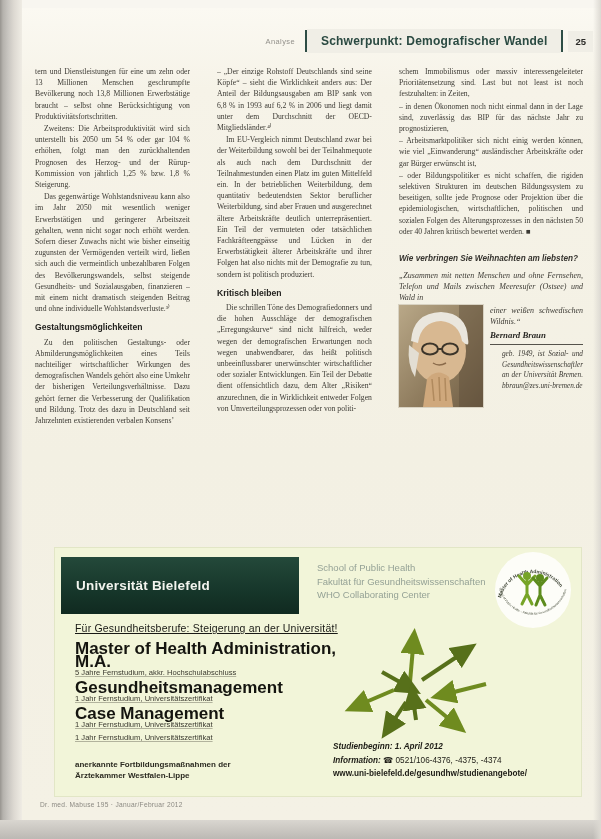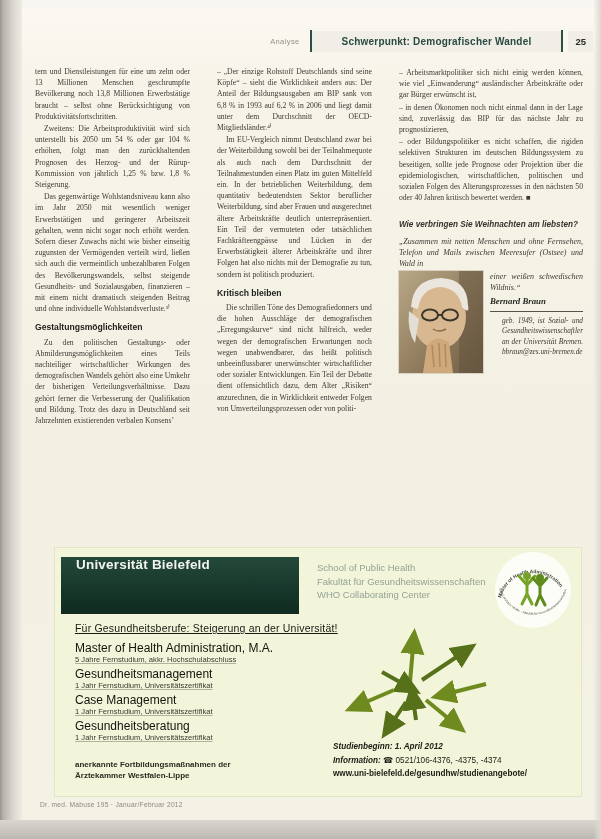--- a/index.html
+++ b/index.html
@@ -15,21 +15,21 @@
     background:linear-gradient(270deg,#dcd9d2,rgba(220,217,210,0));}
 
   .page{position:absolute;left:22px;top:8px;width:579px;height:812px;
     background:linear-gradient(180deg,#fbf9f2 0%,#f6f3e8 10%,#f3f0e3 55%,#f4f1e5 100%);}
 
   
   .hdr{position:absolute;top:20px;left:0;right:8px;height:26px;display:flex;justify-content:flex-end;align-items:center;
     font-family:"Liberation Sans",sans-serif;}
   .hdr .section{font-size:7.5px;color:#93918b;letter-spacing:.4px;margin-right:10px;text-align:center;}
   .hdr .bar{width:2px;height:22px;background:#2e4d45;}
-  .hdr .title{font-size:10px;font-weight:bold;color:#2b4a42;background:#f0eee6;padding:5px 30px;letter-spacing:.2px;}
+  .hdr .title{font-size:12px;font-weight:bold;color:#2b4a42;background:#f0eee6;padding:5px 14px;letter-spacing:.2px;}
   .hdr .pnum{font-size:9.5px;font-weight:bold;color:#2b2b28;background:#f0eee6;padding:5px 7px;margin-left:5px;}
 
   
   .cols{position:absolute;left:13px;top:58px;width:548px;height:486px;
     display:grid;grid-template-columns:1fr 1fr 1fr;column-gap:27px;
     font-size:7.7px;line-height:11.2px;color:#3c3a34;text-align:justify;}
   .cols p{margin:0;}
   .cols p.ind{text-indent:9px;}
   .cols p.sp{margin-top:1px;}
   .cols h3{font-family:"Liberation Sans",sans-serif;font-size:8.6px;color:#23221f;margin:8px 0 3px 0;}
@@ -42,29 +42,29 @@
   .a-quote-end{font-style:italic;font-size:8px;line-height:11px;}
   .a-name{font-weight:bold;font-style:italic;font-size:8.8px;color:#2b2a26;
     border-bottom:1.5px solid #55534c;padding:3px 0 3px 0;margin-bottom:4px;}
   .a-bio{font-size:7.3px;line-height:10.5px;font-style:italic;color:#3c3a34;margin-left:12px;}
 
   
   .ad{position:absolute;left:33px;top:540px;width:526px;height:248px;
     background:#f2f5d9;box-shadow:0 0 0 1px #e2e6c6;font-family:"Liberation Sans",sans-serif;}
   .uni-box{position:absolute;left:6px;top:9px;width:238px;height:57px;
     background:linear-gradient(180deg,#24493a 0%,#16362a 60%,#102a20 100%);
-    display:flex;align-items:flex-start;padding-left:15px;box-sizing:border-box;}
+    display:flex;align-items:center;padding-left:15px;box-sizing:border-box;}
   .uni-box span{color:#f2f4ee;font-weight:bold;font-size:13.5px;letter-spacing:.2px;}
   .faculty{position:absolute;left:262px;top:13px;font-size:9.5px;line-height:13.5px;color:#95a296;}
   .seal{position:absolute;right:8px;top:2px;width:80px;height:80px;}
   .ad-headline{position:absolute;left:20px;top:74px;font-size:10.5px;color:#191915;
     text-decoration:underline;letter-spacing:.2px;}
   .courses{position:absolute;left:20px;top:94px;width:285px;}
   .course{margin-bottom:3px;}
-  .course .t{font-weight:normal;font-size:12px;color:#14140f;line-height:13px;}
+  .course .t{font-weight:bold;font-size:17px;color:#14140f;line-height:13px;}
   .course .d{font-size:7.6px;color:#3a392f;line-height:10px;text-decoration:underline;text-decoration-color:rgba(60,58,47,.35);}
   .accred{position:absolute;left:20px;top:211px;width:190px;font-weight:bold;font-size:8px;line-height:11px;color:#2c2b22;}
   .arrows{position:absolute;left:283px;top:76px;width:165px;height:115px;}
   .contact{position:absolute;left:278px;top:192px;font-size:8.2px;line-height:13.5px;color:#1c1b15;}
   .contact .b{font-weight:bold;font-style:italic;}
   .contact .url{font-weight:bold;}
 
   .footer{position:absolute;left:18px;top:793px;font-size:6.6px;color:#8b8982;
     font-family:"Liberation Sans",sans-serif;letter-spacing:.3px;}
 </style>
@@ -90,22 +90,23 @@
         <h3>Gestaltungsmöglichkeiten</h3>
         <p class="ind">Zu den politischen Gestaltungs- oder Abmilderungsmöglichkeiten eines Teils nachteiliger wirtschaftlicher Wirkungen des demografischen Wandels gehört also eine Umkehr der bisherigen Verteilungsverhältnisse. Dazu gehört ferner die Verbesserung der Qualifikation und Bildung. Trotz des dazu in Deutschland seit Jahrzehnten existierenden verbalen Konsens’</p>
       </div>
       <div>
         <p>– „Der einzige Rohstoff Deutschlands sind seine Köpfe“ – sieht die Wirklichkeit anders aus: Der Anteil der Bildungsausgaben am BIP sank von 6,8 % in 1993 auf 6,2 % in 2006 und liegt damit unter dem Durchschnitt der OECD-Mitgliedsländer.⁴⁾</p>
         <p class="ind sp">Im EU-Vergleich nimmt Deutschland zwar bei der Weiterbildung sowohl bei der Teilnahmequote als auch nach dem Durchschnitt der Teilnahmestunden einen Platz im guten Mittelfeld ein. In der betrieblichen Weiterbildung, dem quantitativ bedeutendsten Sektor beruflicher Weiterbildung, sind aber Frauen und ausgerechnet ältere Arbeitskräfte deutlich unterrepräsentiert. Ein Teil der vermuteten oder tatsächlichen Fachkräfteengpässe und Lücken in der Erwerbstätigkeit älterer Arbeitskräfte und ihrer Folgen hat also nichts mit der Demografie zu tun, sondern ist politisch produziert.</p>
         <h3>Kritisch bleiben</h3>
         <p class="ind">Die schrillen Töne des Demografiedonners und die hohen Ausschläge der demografischen „Erregungskurve“ sind nicht hilfreich, weder wegen der demografischen Erwartungen noch wegen unabwendbarer, das heißt politisch unbeeinflussbarer unerwünschter wirtschaftlicher oder sozialer Entwicklungen. Ein Teil der Debatte dient offensichtlich dazu, dem Alter „Risiken“ anzurechnen, die in Wirklichkeit entweder Folgen von Umverteilungsprozessen oder von politi-</p>
       </div>
       <div>
+        <p>schem Immobilismus oder massiv interessengeleiteter Prioritätensetzung sind. Last but not least ist noch festzuhalten: in Zeiten,</p>
+        <p class="sp">– in denen Ökonomen noch nicht einmal dann in der Lage sind, zuverlässig das BIP für das nächste Jahr zu prognostizieren,</p>
         <p class="sp">– Arbeitsmarktpolitiker sich nicht einig werden können, wie viel „Einwanderung“ ausländischer Arbeitskräfte oder gar Bürger erwünscht ist,</p>
-        <p class="sp">– in denen Ökonomen noch nicht einmal dann in der Lage sind, zuverlässig das BIP für das nächste Jahr zu prognostizieren,</p>
         <p class="sp">– oder Bildungspolitiker es nicht schaffen, die rigiden selektiven Strukturen im deutschen Bildungssystem zu beseitigen, sollte jede Prognose oder Projektion über die epidemiologischen, wirtschaftlichen, politischen und sozialen Folgen des Alterungsprozesses in den nächsten 50 oder 40 Jahren kritisch bewertet werden.  ■</p>
 
         <div class="question">Wie verbringen Sie Weihnachten am liebsten?</div>
         <div class="quote">„Zusammen mit netten Menschen und ohne Fernsehen, Telefon und Mails zwischen Meeresufer (Ostsee) und Wald in</div>
 
         <div class="author-row">
           <svg class="photo" viewBox="0 0 84 102" aria-hidden="true">
             <defs>
               <linearGradient id="pbg" x1="0" y1="0" x2="1" y2="1">
                 <stop offset="0" stop-color="#b9a888"></stop>
@@ -173,21 +174,20 @@
         </div>
         <div class="course">
           <div class="t">Gesundheitsmanagement</div>
           <div class="d">1 Jahr Fernstudium, Universitätszertifikat</div>
         </div>
         <div class="course">
           <div class="t">Case Management</div>
           <div class="d">1 Jahr Fernstudium, Universitätszertifikat</div>
         </div>
         <div class="course">
-          <div class="t">Gesundheitsberatung</div>
           <div class="d">1 Jahr Fernstudium, Universitätszertifikat</div>
         </div>
       </div>
 
       <div class="accred">anerkannte Fortbildungsmaßnahmen der Ärztekammer Westfalen-Lippe</div>
 
       <svg class="arrows" viewBox="0 0 165 115" aria-hidden="true">
         <defs>
           <marker id="ah1" markerWidth="7" markerHeight="7" refX="4.5" refY="3" orient="auto">
             <path d="M0,0 L6.5,3 L0,6 Z" fill="#6f8b1f"></path>

